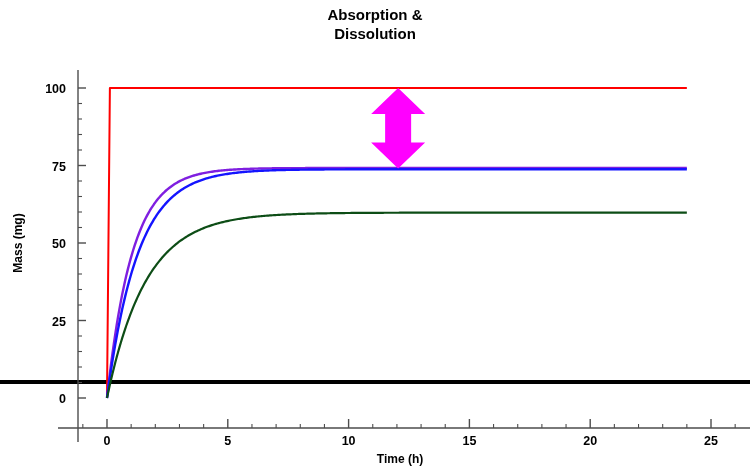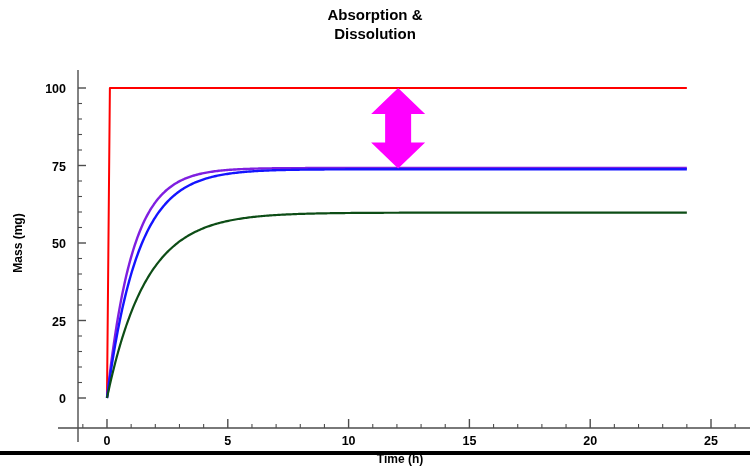--- a/index.html
+++ b/index.html
@@ -9,21 +9,21 @@
   }
   body {
     width: 750px;
     height: 472px;
     font-family: "Liberation Sans", sans-serif;
     overflow: hidden;
   }
   #figure {
     position: relative;
     width: 750px;
-    height: 455px;
+    height: 384px;
     background: #ffffff;
     box-sizing: border-box;
     border-bottom: 4px solid #000000;
   }
   #chart-svg {
     position: absolute;
     left: 0;
     top: 0;
     display: block;
   }

